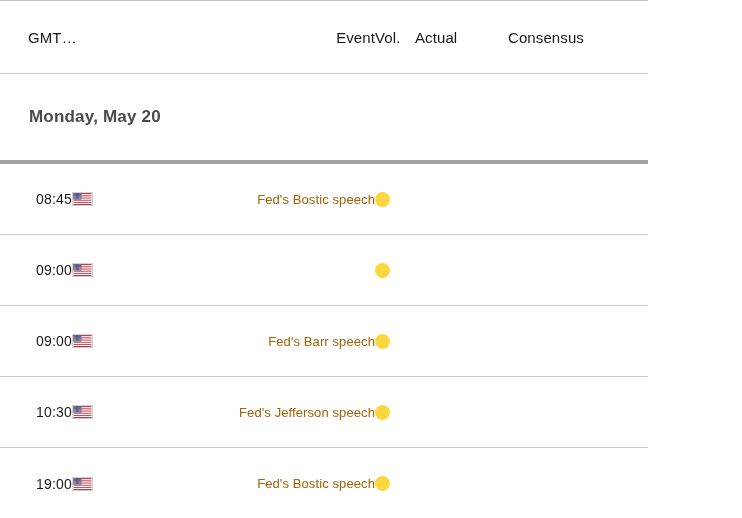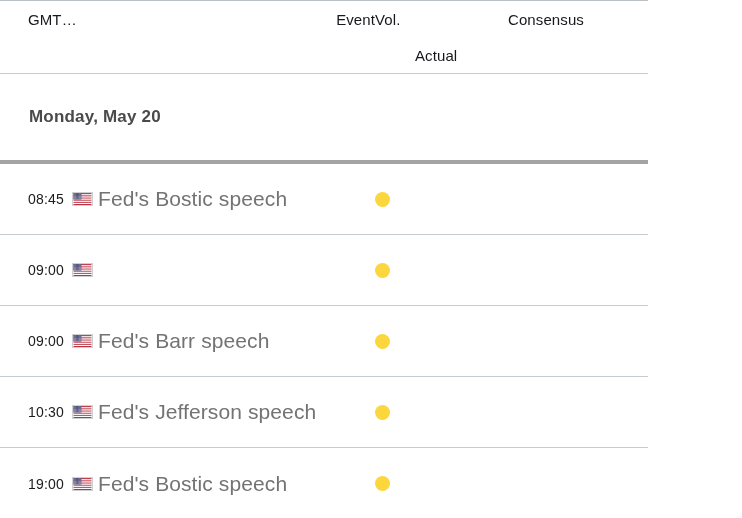--- a/index.html
+++ b/index.html
@@ -58,41 +58,42 @@
     font-size: 17px;
     font-weight: 700;
     color: #4a4a4a;
     letter-spacing: 0.2px;
   }
 
   
   .event-row {
     height: 71px;
     border-bottom: 1px solid #c5ccd1;
+    text-align: right;
   }
   .event-row:last-child { border-bottom: none; }
 
   .cell-time {
     grid-column: 2;
     font-size: 14px;
     color: #1b1b1b;
     white-space: nowrap;
     letter-spacing: 0.2px;
   }
 
   .cell-flag {
     grid-column: 3;
     display: flex;
     align-items: center;
   }
 
   .cell-event {
     grid-column: 4;
-    font-size: 21px;
-    color: #737373;
+    font-size: 13px;
+    color: #a16207;
     white-space: nowrap;
     cursor: pointer;
     letter-spacing: 0.1px;
   }
 
   .cell-vol {
     grid-column: 5;
     display: flex;
     align-items: center;
   }
@@ -126,22 +127,22 @@
 </style>
 </head>
 <body>
 
 <div class="calendar">
 
   <div class="grid head-row">
     <div class="head-cell head-gmt">GMT…</div>
     <div class="head-cell head-event">Event</div>
     <div class="head-cell head-vol">Vol.</div>
+    <div class="head-cell head-actual">Actual</div>
     <div class="head-cell head-cons">Consensus</div>
-    <div class="head-cell head-actual">Actual</div>
   </div>
 
   <div class="date-row">
     <div class="date-label">Monday, May 20</div>
   </div>
 
   <div id="rows-container">
       <div class="grid event-row">
         <div class="cell-time">08:45</div>
         <div class="cell-flag">

